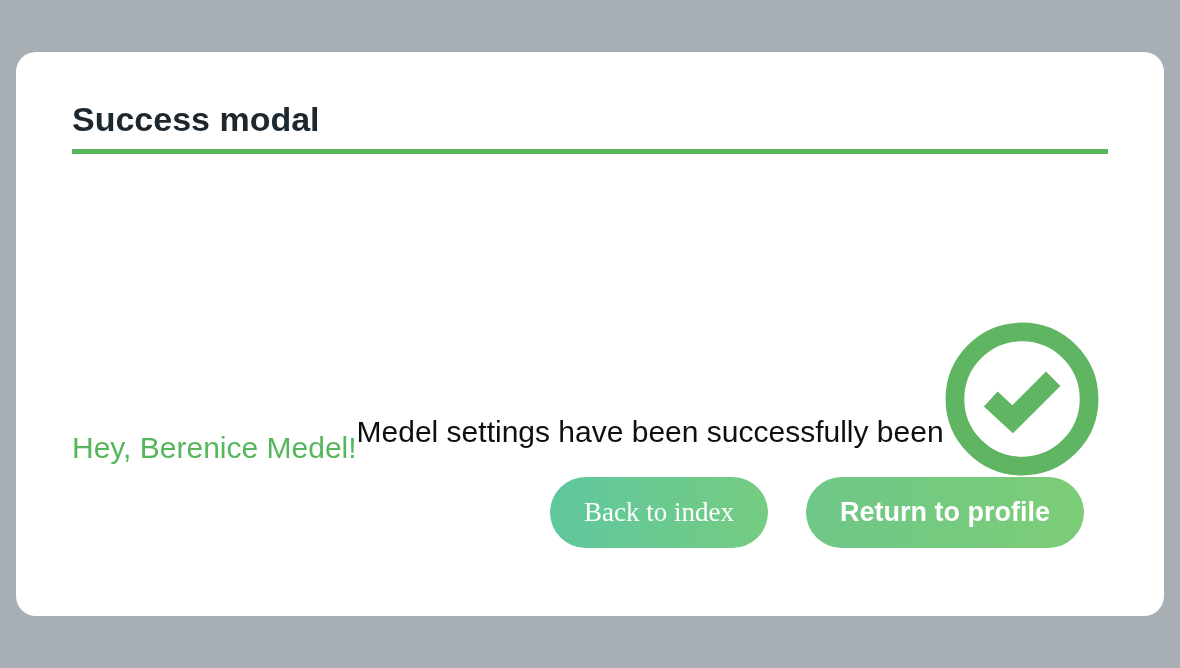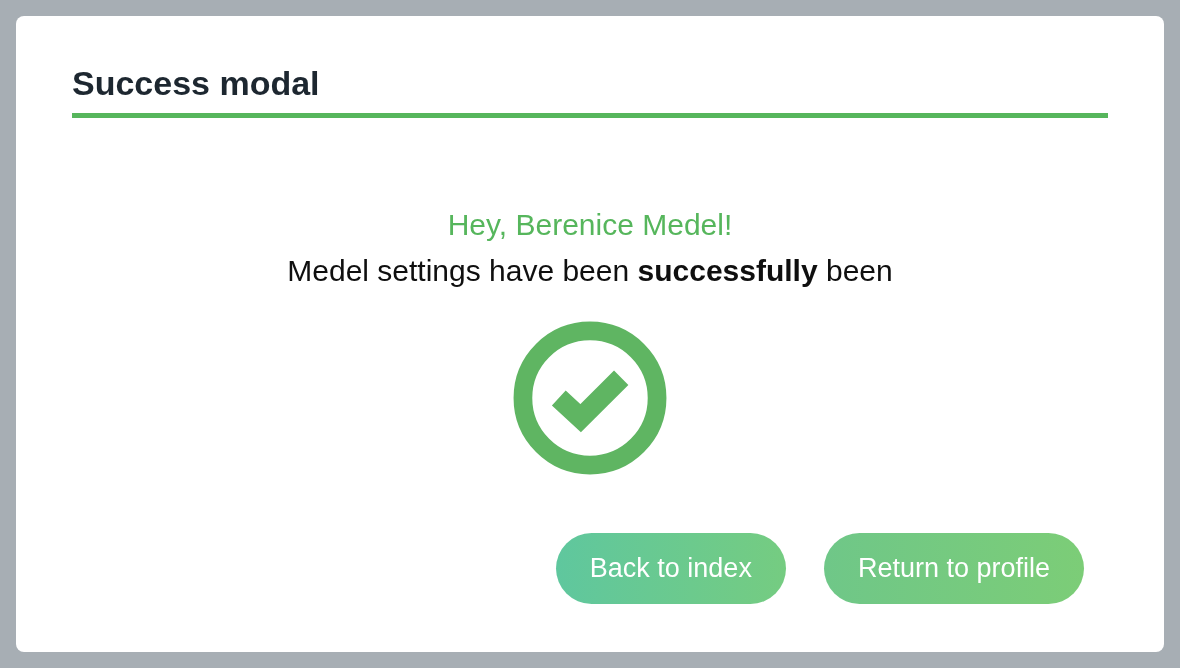--- a/index.html
+++ b/index.html
@@ -12,59 +12,59 @@
       background: #a7aeb4;
       width: 1180px;
       height: 668px;
       display: flex;
       align-items: center;
       justify-content: center;
       overflow: hidden;
     }
     .modal {
       background: #ffffff;
-      border-radius: 8px;
+      border-radius: 20px;
       width: 1148px;
-      height: 636px;
-      padding: 48px 56px 48px 56px;
+      height: 564px;
+      padding: 48px 56px 68px 56px;
       display: flex;
       flex-direction: column;
     }
     .modal-title {
       font-size: 34px;
       font-weight: 600;
       color: #1d2730;
       margin-bottom: 10px;
     }
     .title-underline {
       height: 5px;
       background: #56b65c;
       width: 100%;
       margin-bottom: 90px;
     }
     .content {
       display: flex;
-      flex-direction: column;
-      align-items: center;
+      flex-direction: row;
+      align-items: flex-end;
       flex: 1;
     }
     .greeting {
       font-size: 30px;
       font-weight: 400;
       color: #56b65c;
       margin-bottom: 12px;
     }
     .message-line {
       font-size: 30px;
       font-weight: 400;
       color: #0f0f0f;
       margin-bottom: 28px;
     }
     .message-line .bold {
-      font-weight: 700;
+      font-weight: 400;
     }
     .check-icon-wrap {
       margin-top: 4px;
       display: flex;
       justify-content: center;
     }
     .footer {
       display: flex;
       justify-content: flex-end;
       gap: 38px;
@@ -76,23 +76,25 @@
       border-radius: 999px;
       font-size: 27px;
       font-weight: 500;
       color: #ffffff;
       padding: 20px 34px;
       cursor: pointer;
       font-family: inherit;
     }
     .btn-primary {
       background: linear-gradient(90deg, #6fc788 0%, #7ccd77 100%);
+      font-weight: bold;
     }
     .btn-secondary {
       background: linear-gradient(90deg, #5fc79e 0%, #75cc81 100%);
+      font-family: Liberation Serif, serif;
     }
   </style>
 </head>
 <body>
 
 <div class="modal">
   <h1 class="modal-title">Success modal</h1>
   <div class="title-underline"></div>
 
   <div class="content">

